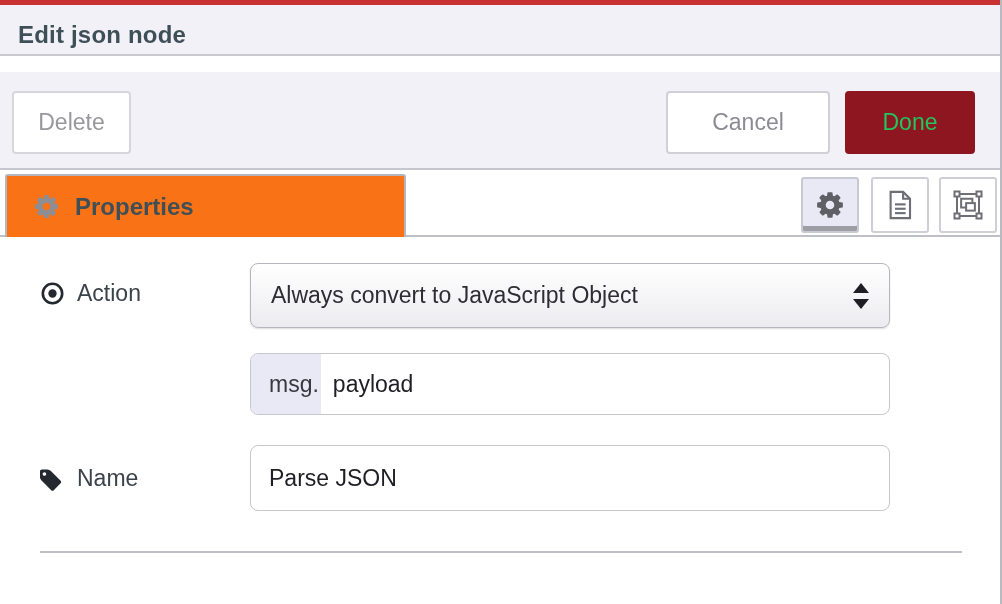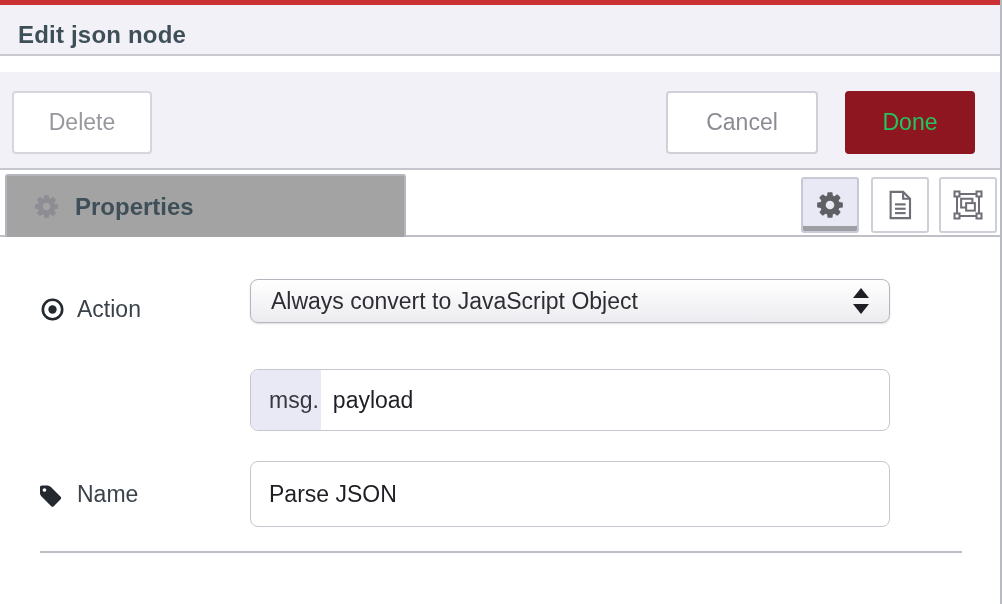--- a/index.html
+++ b/index.html
@@ -13,51 +13,51 @@
   
   .header { position:absolute; top:5px; left:0; right:0; height:51px; background:var(--panel-bg,#f1f1f7);
             border-bottom:2px solid #c9c9d1; }
   .header .title { position:absolute; left:18px; top:16px; font-size:24px; font-weight:bold; color:#3f4f58; letter-spacing:.2px; }
 
   
   .toolbar { position:absolute; top:72px; left:0; right:0; height:98px; background:var(--panel-bg,#f1f1f7);
              border-bottom:2px solid #c6c6ce; }
   .btn { position:absolute; top:19px; height:63px; border-radius:4px; font-size:23px;
          font-family:"Liberation Sans", sans-serif; display:flex; align-items:center; justify-content:center; cursor:pointer; }
-  .btn-delete { left:12px;  width:140px; background:#fff; border:2px solid #d6d6dc; color:#97979e; }
-  .btn-cancel { left:666px; width:152px; background:#fff; border:2px solid #d0d0d8; color:#8b8b93; }
+  .btn-delete { left:12px;  width:119px; background:#fff; border:2px solid #d6d6dc; color:#97979e; }
+  .btn-cancel { left:666px; width:164px; background:#fff; border:2px solid #d0d0d8; color:#8b8b93; }
   .btn-done   { left:845px; width:130px; background:var(--done-bg,#8e1620); border:2px solid var(--done-bg,#8e1620); color:#22c55e; }
 
   
   .tabrow { position:absolute; top:170px; left:0; right:0; height:67px; background:#fff; }
   .tabrow-line { position:absolute; bottom:0; left:0; right:0; height:2px; background:#bfbfc7; }
-  .tab-active { position:absolute; left:5px; top:4px; bottom:0; width:401px; background:#a3a3a3;
+  .tab-active { position:absolute; left:5px; top:4px; bottom:0; width:401px; background:#f97316;
                 border:2px solid #b5b5bd; border-bottom:none; border-radius:3px 3px 0 0; z-index:2;
                 display:flex; align-items:center; padding-left:26px; }
   .tab-active .tab-label { font-size:24px; font-weight:bold; color:#3f4f58; margin-left:15px; }
   .tab-cog { width:27px; height:27px; color:#8d8d94; }
 
   .icon-btn { position:absolute; top:7px; width:58px; height:56px; background:#fff;
               border:2px solid #cfcfd7; border-radius:3px; display:flex; align-items:center;
               justify-content:center; color:#6e6e76; cursor:pointer; z-index:2; }
   .icon-btn.active { background:#e9e9f5; border-color:#c9c9d5; box-shadow:inset 0 -5px 0 0 #9d9da4; color:#5f5f66; }
   .icon-btn svg { width:30px; height:30px; }
   .icon-btn-settings { left:801px; }
   .icon-btn-description { left:871px; }
   .icon-btn-appearance { left:939px; }
 
   
-  .row { position:absolute; left:0; width:100%;margin-top:16px; }
+  .row { position:absolute; left:0; width:100%; }
   .row-label { position:absolute; left:40px; top:0; bottom:0; display:flex; align-items:center; color:#343d45; }
   .row-label .lbl-icon { width:25px; height:25px; color:#23292f; flex:0 0 auto; }
   .row-label .lbl-text { font-size:23px; margin-left:12px; color:#3a424a; }
   .control { position:absolute; left:250px; top:0; }
 
   .row-action { top:263px; height:60px; }
-  .select { width:640px; height:44px; border:1px solid #b6b6bf; border-radius:8px;
+  .select { width:640px; height:65px; border:1px solid #b6b6bf; border-radius:8px;
             background:linear-gradient(#ffffff,#ececf0); box-shadow:0 1px 2px rgba(0,0,0,.14);
             display:flex; align-items:center; padding:0 20px; font-size:23px; color:#2d2d33;
             position:relative; cursor:pointer; }
   .select-arrows { position:absolute; right:20px; top:50%; transform:translateY(-50%);
                    display:flex; flex-direction:column; align-items:center; gap:6px; }
   .arr-up   { width:0; height:0; border-left:8px solid transparent; border-right:8px solid transparent; border-bottom:10px solid #1e1e24; }
   .arr-down { width:0; height:0; border-left:8px solid transparent; border-right:8px solid transparent; border-top:10px solid #1e1e24; }
 
   .row-property { top:353px; height:62px; }
   .typed-input { display:flex; align-items:stretch; width:640px; height:62px;

